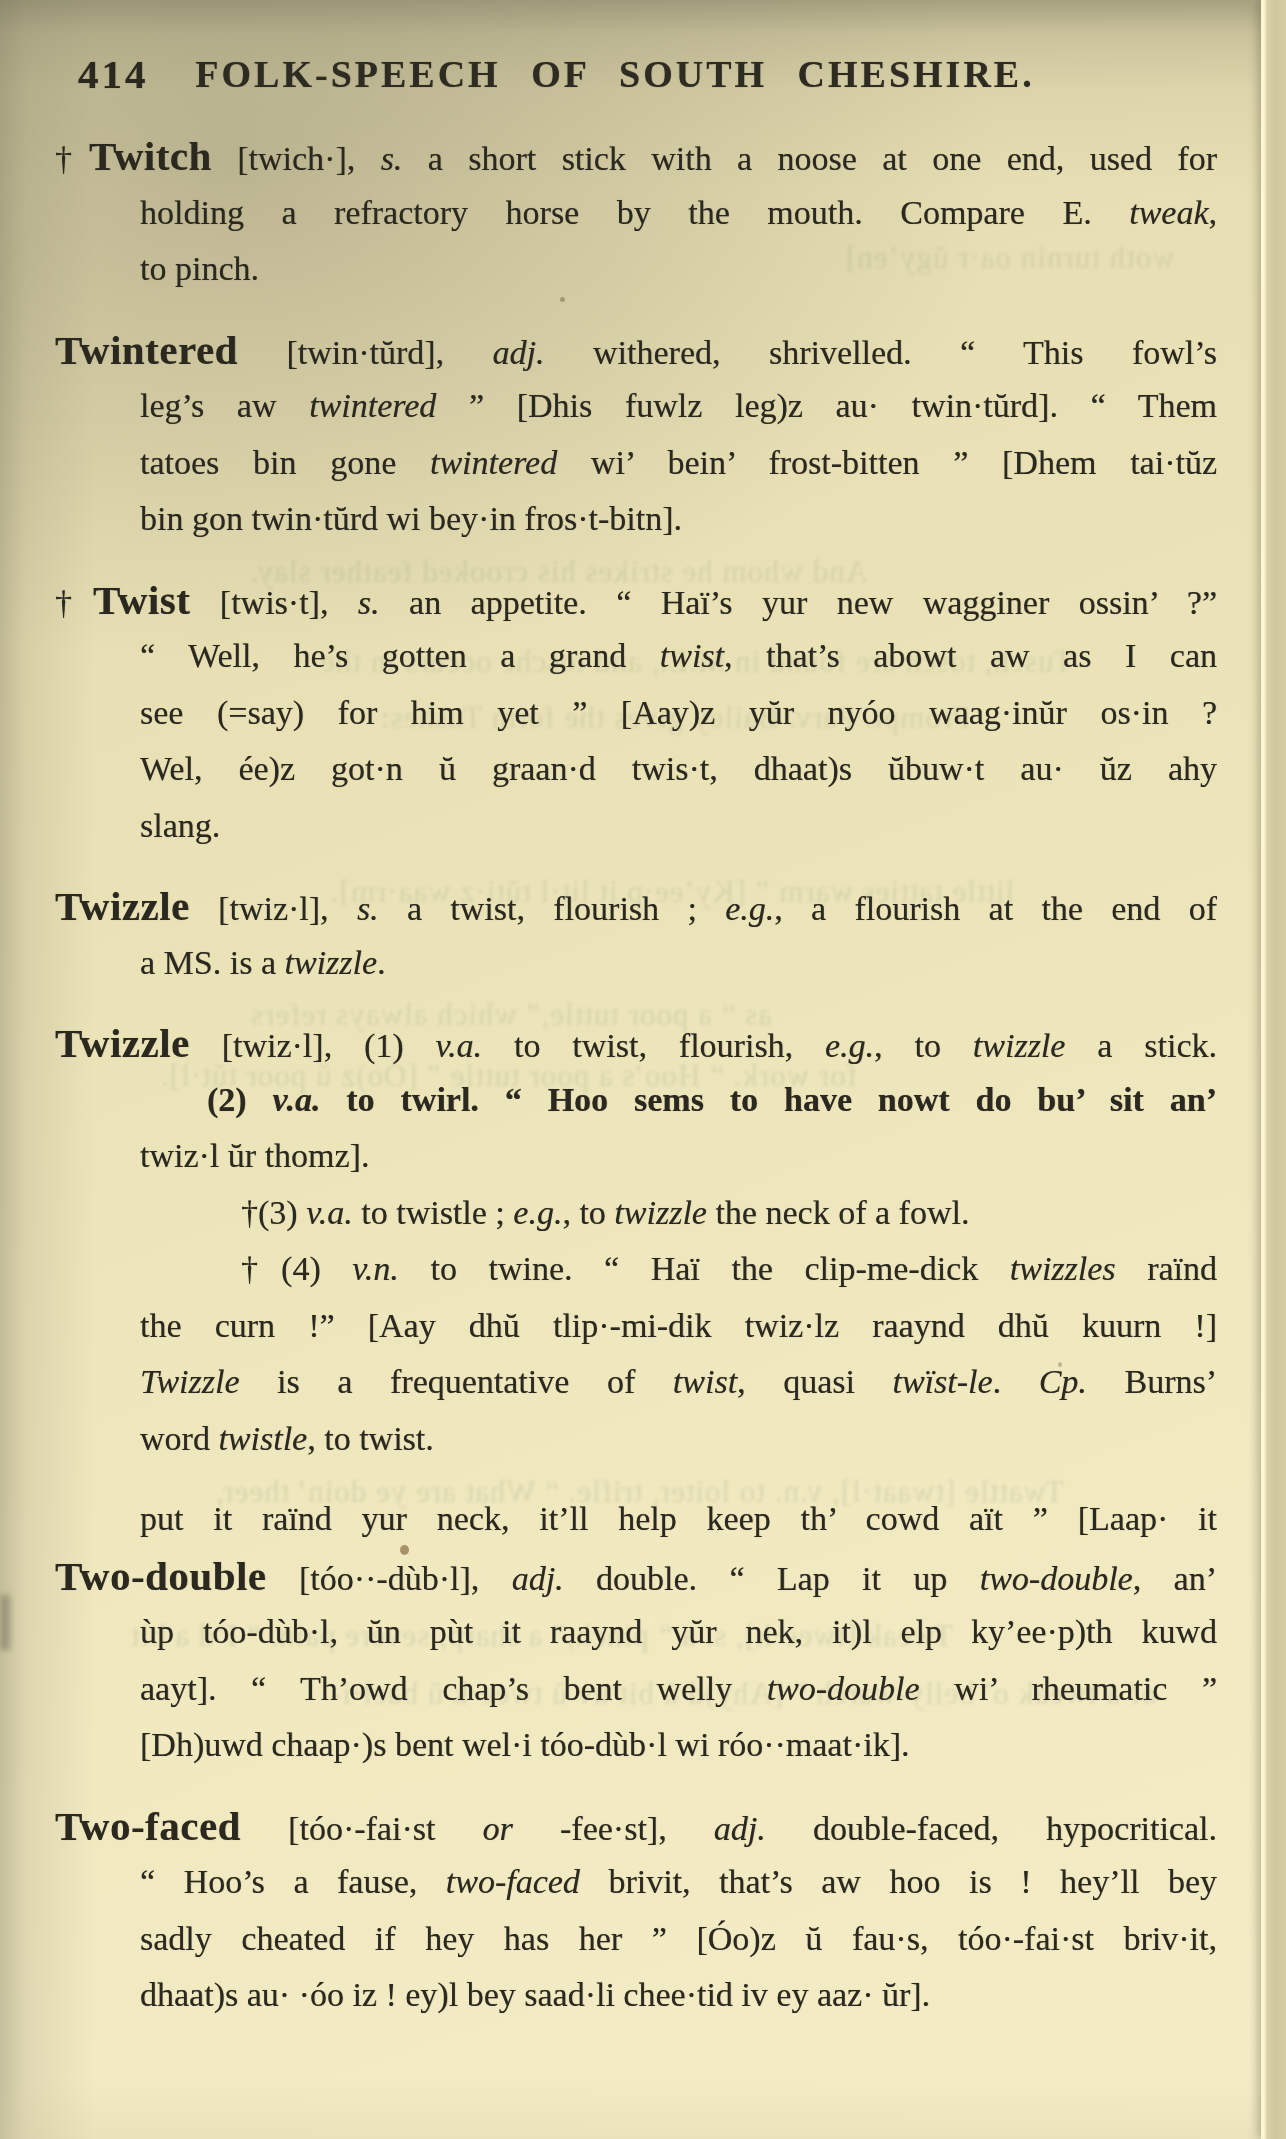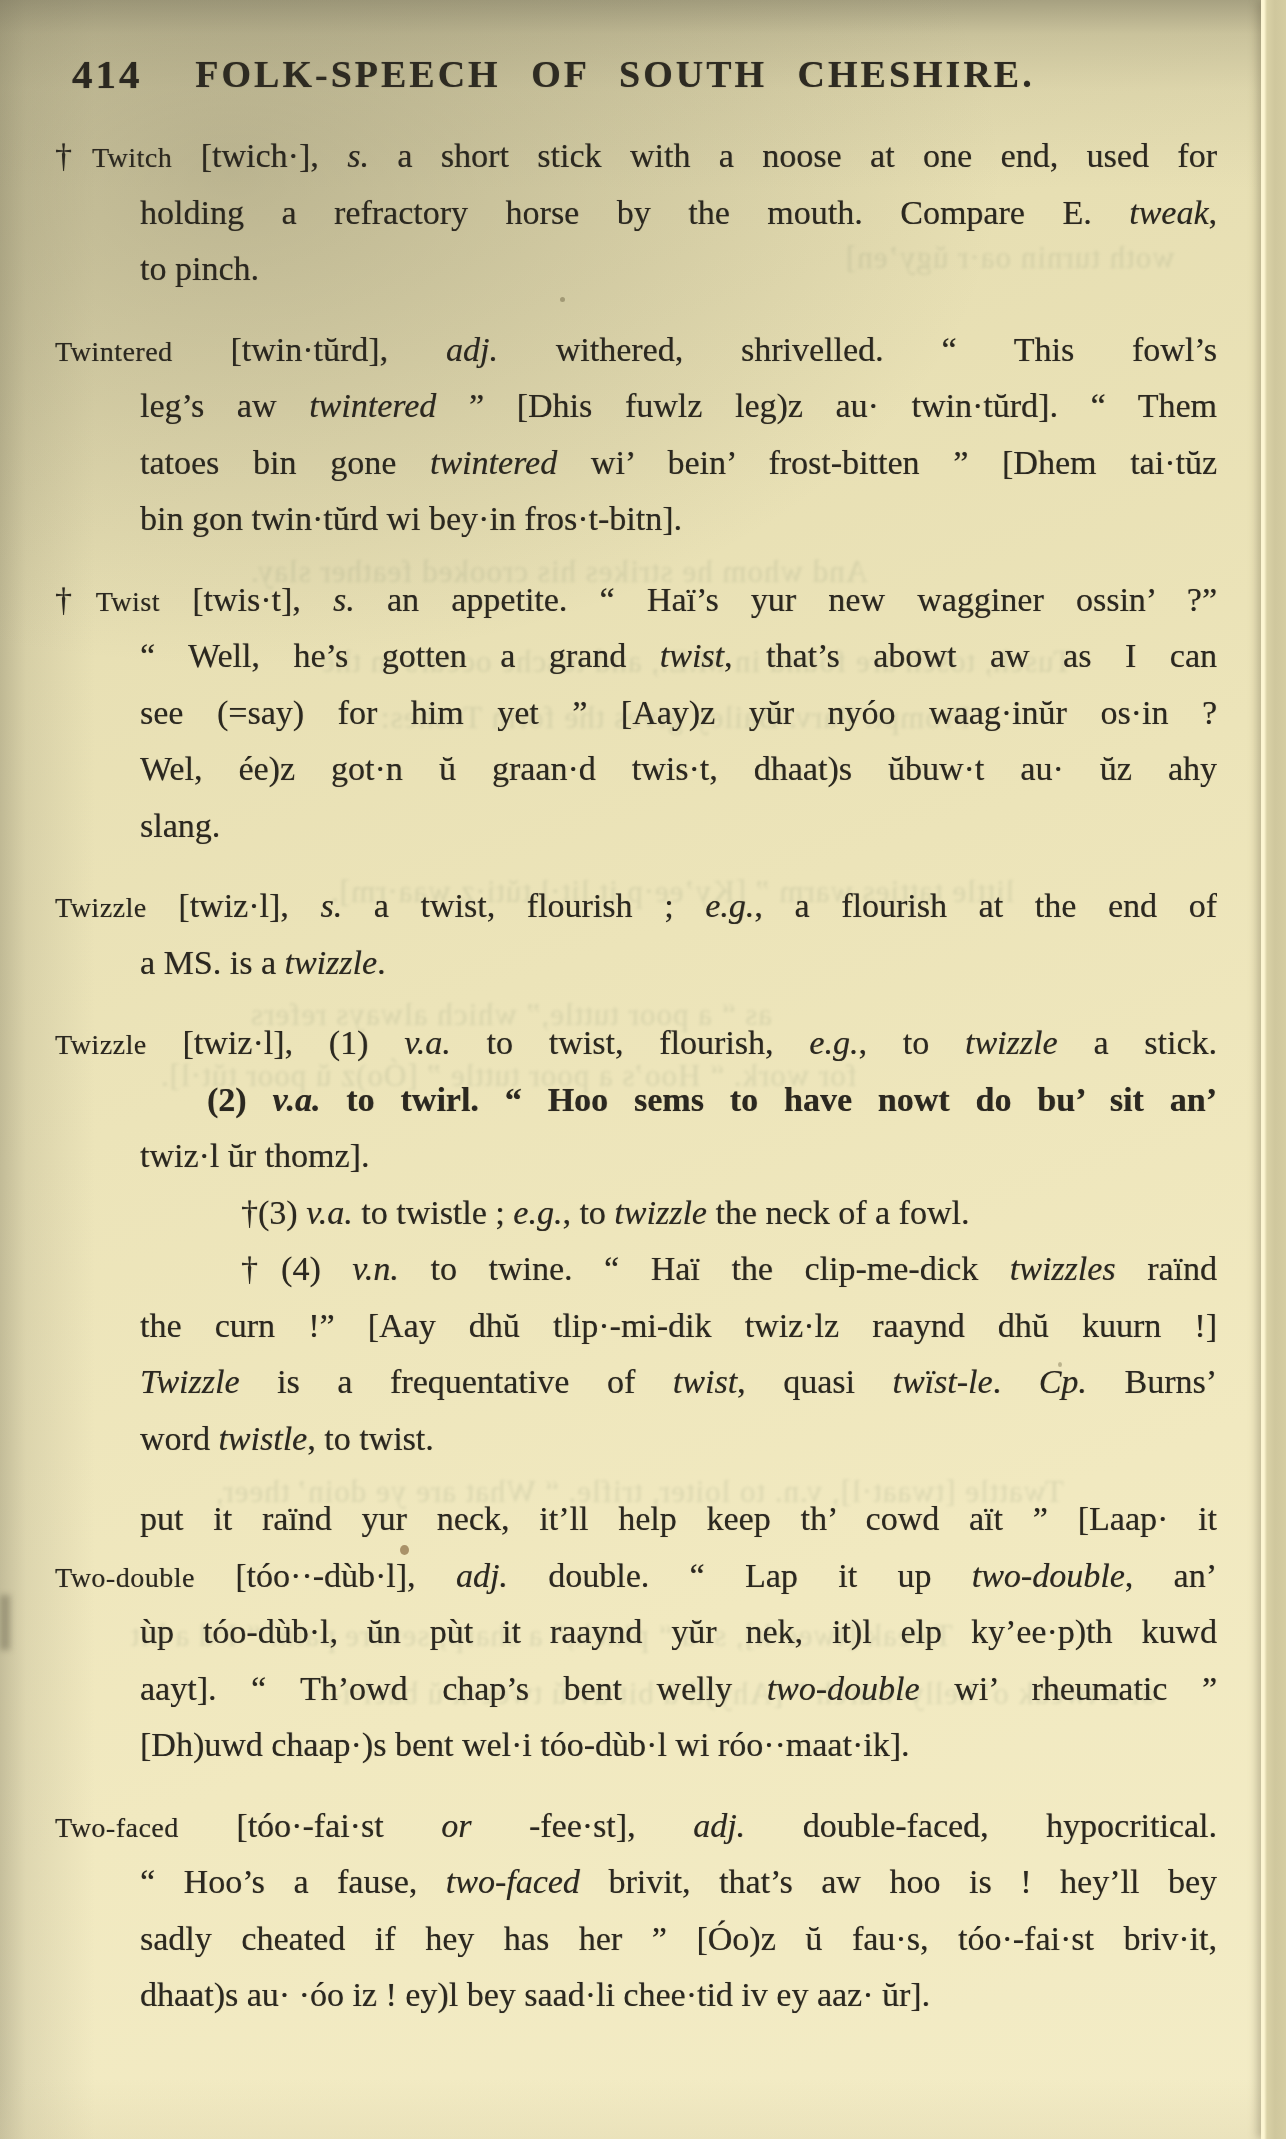--- a/index.html
+++ b/index.html
@@ -22,21 +22,21 @@
     position:absolute;top:0;bottom:0;left:1261px;right:0;
     background:linear-gradient(90deg,#fdf6d2 0px,#fdf6d2 3px,#d9d1a6 6px,#cfc79d 14px,#d5cda2 100%);
     box-shadow:-4px 0 8px rgba(96,90,66,.35);
   }
   .bottom-soft{
     position:absolute;left:0;right:25px;bottom:0;height:60px;
     background:linear-gradient(0deg, rgba(210,200,160,.25), rgba(0,0,0,0));
   }
   .header{position:absolute;top:44px;left:0;width:100%;height:60px;}
   .pagenum{
-    position:absolute;left:72px;top:6px;
+    position:absolute;left:78px;top:6px;
     font-size:41px;font-weight:700;letter-spacing:3px;
     text-shadow:0 0 1px rgba(40,35,22,.65);
   }
   .running-title{
     position:absolute;left:55px;width:1120px;top:8px;text-align:center;
     font-size:38px;font-weight:700;letter-spacing:3px;word-spacing:18px;
     color:#2e2b22;text-shadow:0 0 1px rgba(40,35,22,.5);
   }
   .textblock{
     position:absolute;left:55px;top:128px;width:1162px;
@@ -47,21 +47,21 @@
     height:56.5px;line-height:56.5px;overflow:hidden;
     text-align:justify;white-space:normal;
     text-shadow:0.3px 0.4px 0.7px rgba(38,32,20,.5);
   }
   .line.j{text-align-last:justify;}
   .line.nj{text-align:left;text-align-last:left;}
   .ind0{padding-left:0;}
   .ind1{padding-left:85px;}
   .ind2{padding-left:152px;font-weight:bold;}
   .ind3{padding-left:186px;}
-  .hw{font-weight:400;font-size:28px;letter-spacing:0.5px;}
+  .hw{font-weight:700;font-size:41px;letter-spacing:0.5px;}
   .i{font-style:italic;}
   .n{}
   
   .ghost-layer{position:absolute;inset:0;pointer-events:none;}
   .ghost{
     position:absolute;transform:scaleX(-1);
     color:#6f7f63;opacity:.16;filter:blur(1.6px);
     font-size:31px;white-space:nowrap;letter-spacing:1px;
   }
   .speck{position:absolute;border-radius:50%;pointer-events:none;}

